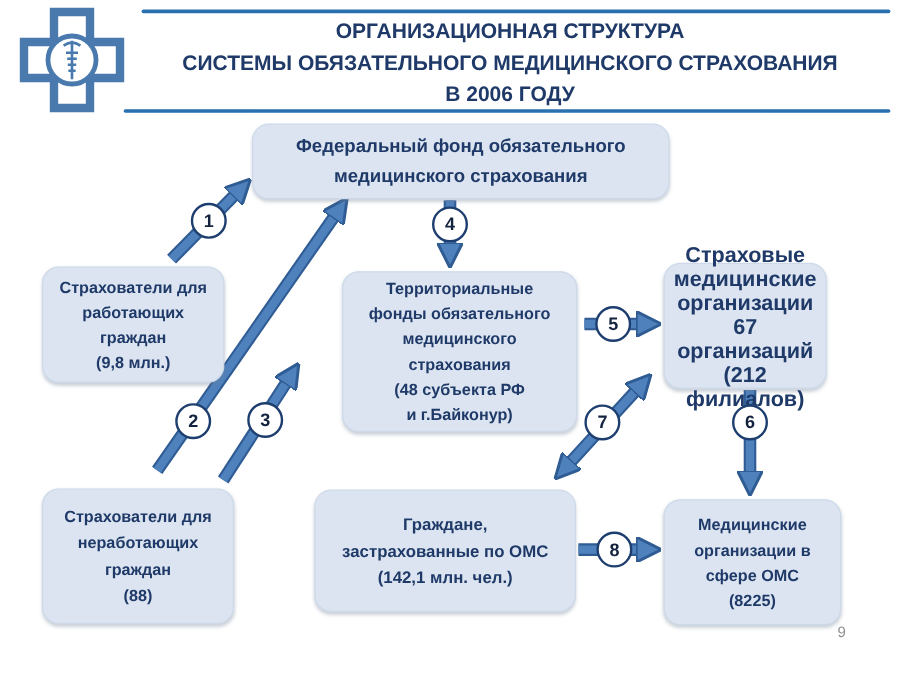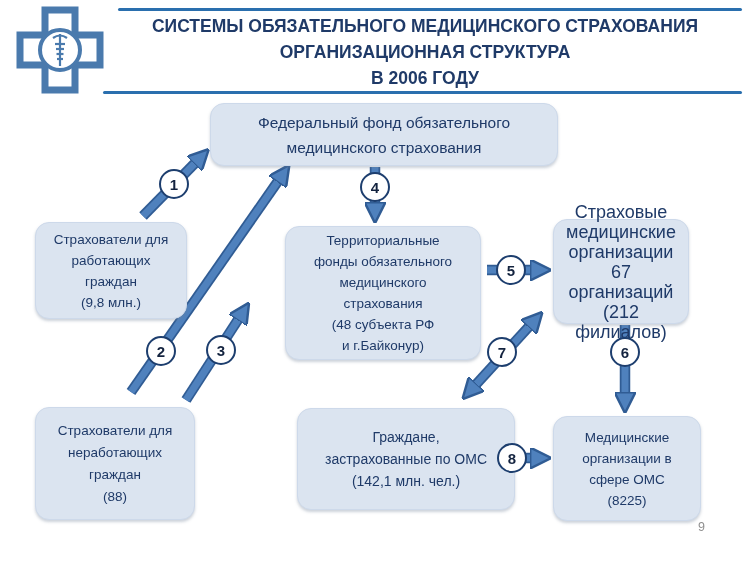--- a/index.html
+++ b/index.html
@@ -14,28 +14,28 @@
   .rule-bottom{left:103px;top:91px;width:639px;}
   .title{
     position:absolute;left:105px;top:13px;width:640px;text-align:center;
     color:#1f3a68;font-weight:bold;font-size:17.5px;line-height:26px;
   }
   
   .node{
     position:absolute;background:#dbe4f0;border:1px solid #cdd9ea;border-radius:14px;
     box-shadow:0 2px 3px rgba(110,125,150,.35);
     display:flex;align-items:center;justify-content:center;text-align:center;
-    color:#1f3a68;font-weight:normal;white-space:pre-line;box-sizing:border-box;padding:16px 6px;
+    color:#1f3a68;font-weight:bold;white-space:pre-line;box-sizing:border-box;padding:16px 6px;
   }
   #n-federal{left:210px;top:103px;width:348px;height:63px;font-size:15.5px;line-height:25px;}
   #n-insurers-working{left:35px;top:222px;width:152px;height:97px;font-size:13.5px;line-height:21px;}
   #n-territorial{left:285px;top:226px;width:196px;height:134px;font-size:13.5px;line-height:21px;}
   #n-smo{left:553px;top:219px;width:136px;height:105px;font-size:18px;line-height:20px;}
   #n-insurers-nonworking{left:35px;top:407px;width:160px;height:113px;font-size:13.5px;line-height:22px;}
-  #n-citizens{left:262px;top:408px;width:218px;height:102px;font-size:14px;line-height:22px;margin-left:35px;}
+  #n-citizens{left:262px;top:408px;width:218px;height:102px;font-size:14px;line-height:22px;}
   #n-medical{left:553px;top:416px;width:148px;height:105px;font-size:13.5px;line-height:21px;}
   
   .arrows{position:absolute;left:0;top:0;pointer-events:none;}
   .au{stroke:#305c94;stroke-width:10.5;stroke-linecap:butt;}
   .ao{stroke:#4f81bd;stroke-width:7;stroke-linecap:butt;}
   
   .step{
     position:absolute;width:30px;height:30px;border-radius:50%;
     background:#ffffff;border:2.5px solid #1d3e6e;box-sizing:border-box;
     display:flex;align-items:center;justify-content:center;
@@ -57,22 +57,22 @@
       <line x1="41" y1="40" x2="51" y2="40"></line>
       <line x1="42" y1="45" x2="50" y2="45"></line>
       <line x1="42.5" y1="50" x2="49.5" y2="50"></line>
       <line x1="43" y1="55" x2="49" y2="55"></line>
     </g>
   </svg>
 
   <div class="rule rule-top"></div>
   <div class="rule rule-bottom"></div>
   <div class="title">
+    <div>ОРГАНИЗАЦИОННАЯ СТРУКТУРА</div>
     <div>СИСТЕМЫ ОБЯЗАТЕЛЬНОГО МЕДИЦИНСКОГО СТРАХОВАНИЯ</div>
-    <div>ОРГАНИЗАЦИОННАЯ СТРУКТУРА</div>
     <div>В 2006 ГОДУ</div>
   </div>
 
   <svg class="arrows" width="750" height="561" viewBox="0 0 750 561">
     <defs>
       <marker id="ah" viewBox="0 0 3 3" markerWidth="3" markerHeight="3" refX="1.4" refY="1.5" orient="auto-start-reverse" markerUnits="strokeWidth">
         <path d="M0 0 L3 1.5 L0 3 Z" fill="#4f81bd" stroke="#305c94" stroke-width="0.35"></path>
       </marker>
     </defs>
     <g>

